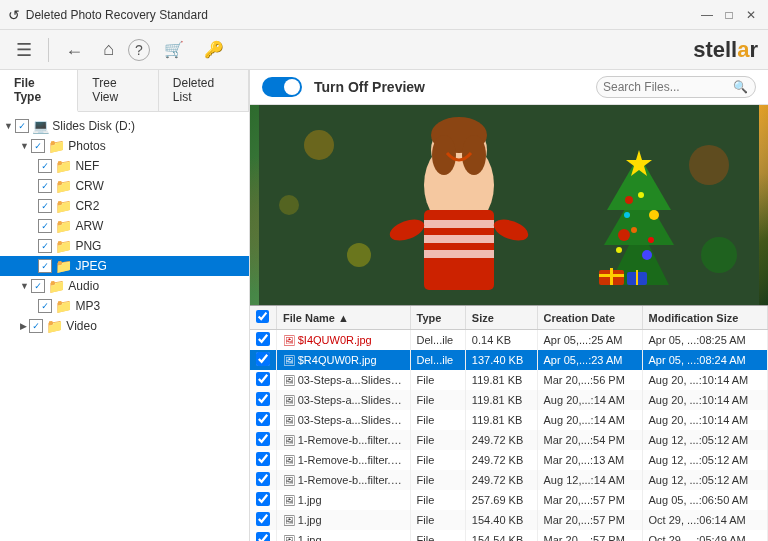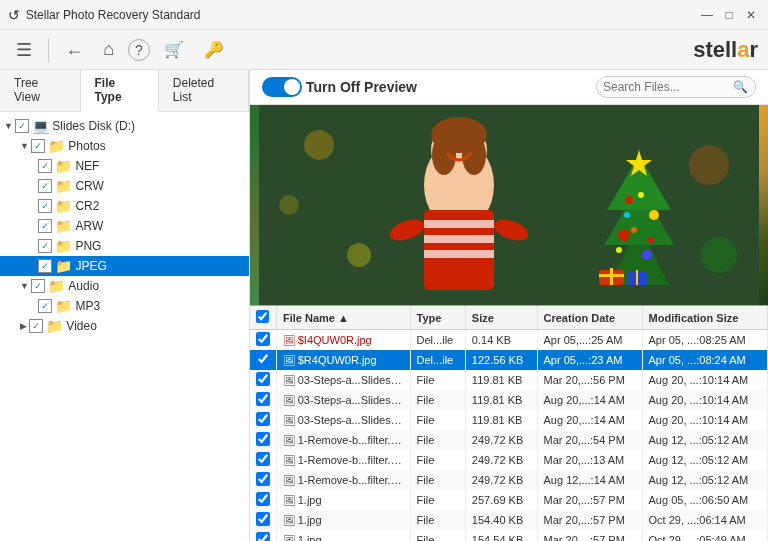--- a/index.html
+++ b/index.html
@@ -79,21 +79,21 @@
     
     .right-panel { flex: 1; display: flex; flex-direction: column; background: #fff; }
 
     
     .preview-header {
       display: flex;
       align-items: center;
       padding: 6px 12px;
       background: #fff;
       border-bottom: 1px solid #e0e0e0;
-      gap: 4px;
+      gap: 12px;
     }
     
     .toggle-switch {
       width: 40px; height: 20px;
       background: #0078d7;
       border-radius: 10px;
       position: relative;
       cursor: pointer;
       flex-shrink: 0;
     }
@@ -182,21 +182,21 @@
         radial-gradient(ellipse at 30% 60%, rgba(180,80,30,0.5) 0%, transparent 50%),
         radial-gradient(ellipse at 80% 70%, rgba(20,80,20,0.6) 0%, transparent 40%);
     }
   </style>
 </head>
 <body>
 
 <div class="title-bar">
   <div class="title-bar-left">
     <span style="font-size:14px;">↺</span>
-    <span>Stellar Photo Recovery Standard</span>
+    <span>Deleted Photo Recovery Standard</span>
   </div>
   <div class="title-bar-controls">
     <button class="title-btn">—</button>
     <button class="title-btn">□</button>
     <button class="title-btn close">✕</button>
   </div>
 </div>
 
 <div class="toolbar">
   <button class="toolbar-btn">☰</button>
@@ -208,22 +208,22 @@
   <button class="toolbar-btn" style="font-size:16px;">🔑</button>
   <div class="stellar-logo">
     stell<span>a</span>r
   </div>
 </div>
 
 <div class="main">
 
   <div class="left-panel">
     <div class="tab-bar">
+      <div class="tab active">File Type</div>
       <div class="tab">Tree View</div>
-      <div class="tab active">File Type</div>
       <div class="tab">Deleted List</div>
     </div>
     <div class="tree-area">
 
     <div class="tree-item" style="padding-left: 4px;">
     <span class="chevron">▼</span>
     <span class="checkbox checked"></span>
     <span class="folder-icon">💻</span>
     <span class="item-label">Slides Disk (D:)</span>
   </div>
@@ -380,21 +380,21 @@
     <td>0.14 KB</td>
     <td>Apr 05,...:25 AM</td>
     <td>Apr 05, ...:08:25 AM</td>
   </tr>
             <tr class="selected-row">
     <td><input type="checkbox" class="row-check" checked="" style=""></td>
     <td style="">
       <span style="font-size:10px;margin-right:2px;">🖼</span>$R4QUW0R.jpg
     </td>
     <td>Del...ile</td>
-    <td>122.56 KB</td>
+    <td>137.40 KB</td>
     <td>Apr 05,...:23 AM</td>
     <td>Apr 05, ...:08:24 AM</td>
   </tr>
             <tr>
     <td><input type="checkbox" class="row-check" checked="" style=""></td>
     <td style="">
       <span style="font-size:10px;margin-right:2px;">🖼</span>03-Steps-a...Slides.jpg
     </td>
     <td>File</td>
     <td>119.81 KB</td>

